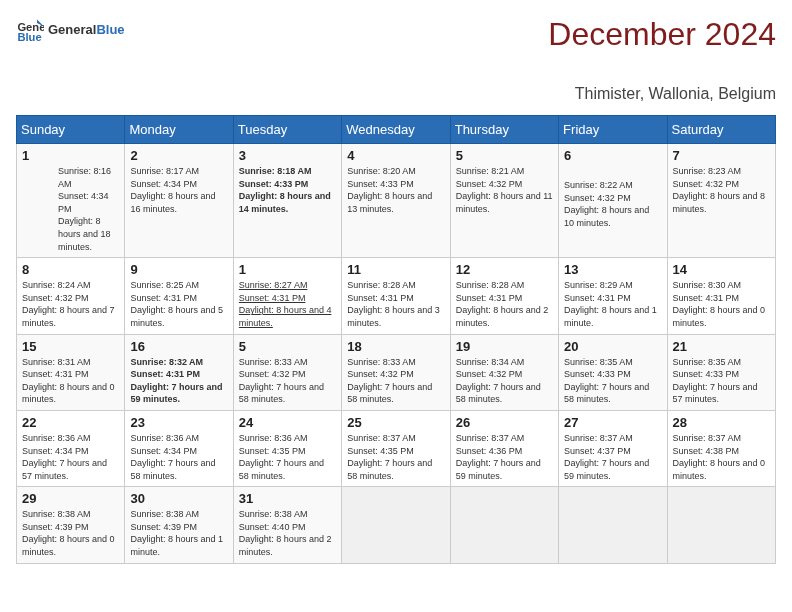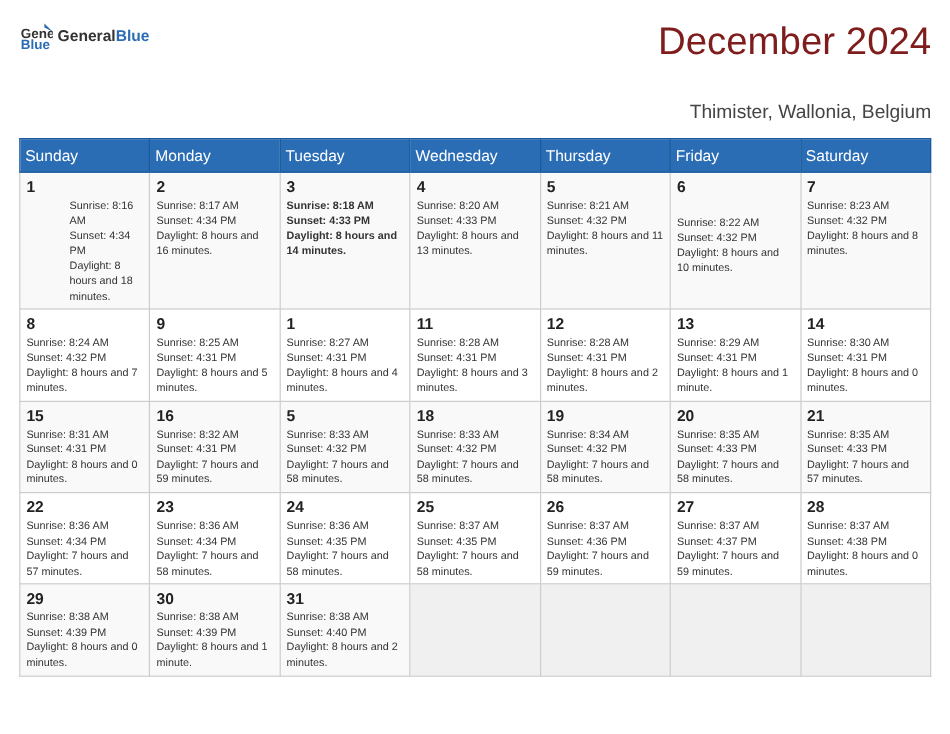--- a/index.html
+++ b/index.html
@@ -167,21 +167,21 @@
 Daylight: 8 hours and 7 minutes.</div>
         </td>
         <td>
           <span class="day-num">9</span>
           <div class="day-info" style="white-space: pre-line;">Sunrise: 8:25 AM
 Sunset: 4:31 PM
 Daylight: 8 hours and 5 minutes.</div>
         </td>
         <td>
           <span class="day-num">1</span>
-          <div class="day-info" style="white-space: pre-line;">Sunrise: 8:27 AM
+          <div class="day-info" style="white-space: pre-line; text-decoration: underline;">Sunrise: 8:27 AM
 Sunset: 4:31 PM
 Daylight: 8 hours and 4 minutes.</div>
         </td>
         <td>
           <span class="day-num">11</span>
           <div class="day-info" style="white-space: pre-line;">Sunrise: 8:28 AM
 Sunset: 4:31 PM
 Daylight: 8 hours and 3 minutes.</div>
         </td>
         <td>
@@ -205,21 +205,21 @@
       </tr>
       <tr>
         <td>
           <span class="day-num">15</span>
           <div class="day-info" style="white-space: pre-line;">Sunrise: 8:31 AM
 Sunset: 4:31 PM
 Daylight: 8 hours and 0 minutes.</div>
         </td>
         <td>
           <span class="day-num">16</span>
-          <div class="day-info" style="white-space: pre-line;">Sunrise: 8:32 AM
+          <div class="day-info" style="white-space: pre-line; font-weight: bold;">Sunrise: 8:32 AM
 Sunset: 4:31 PM
 Daylight: 7 hours and 59 minutes.</div>
         </td>
         <td>
           <span class="day-num">5</span>
           <div class="day-info" style="white-space: pre-line;">Sunrise: 8:33 AM
 Sunset: 4:32 PM
 Daylight: 7 hours and 58 minutes.</div>
         </td>
         <td>

